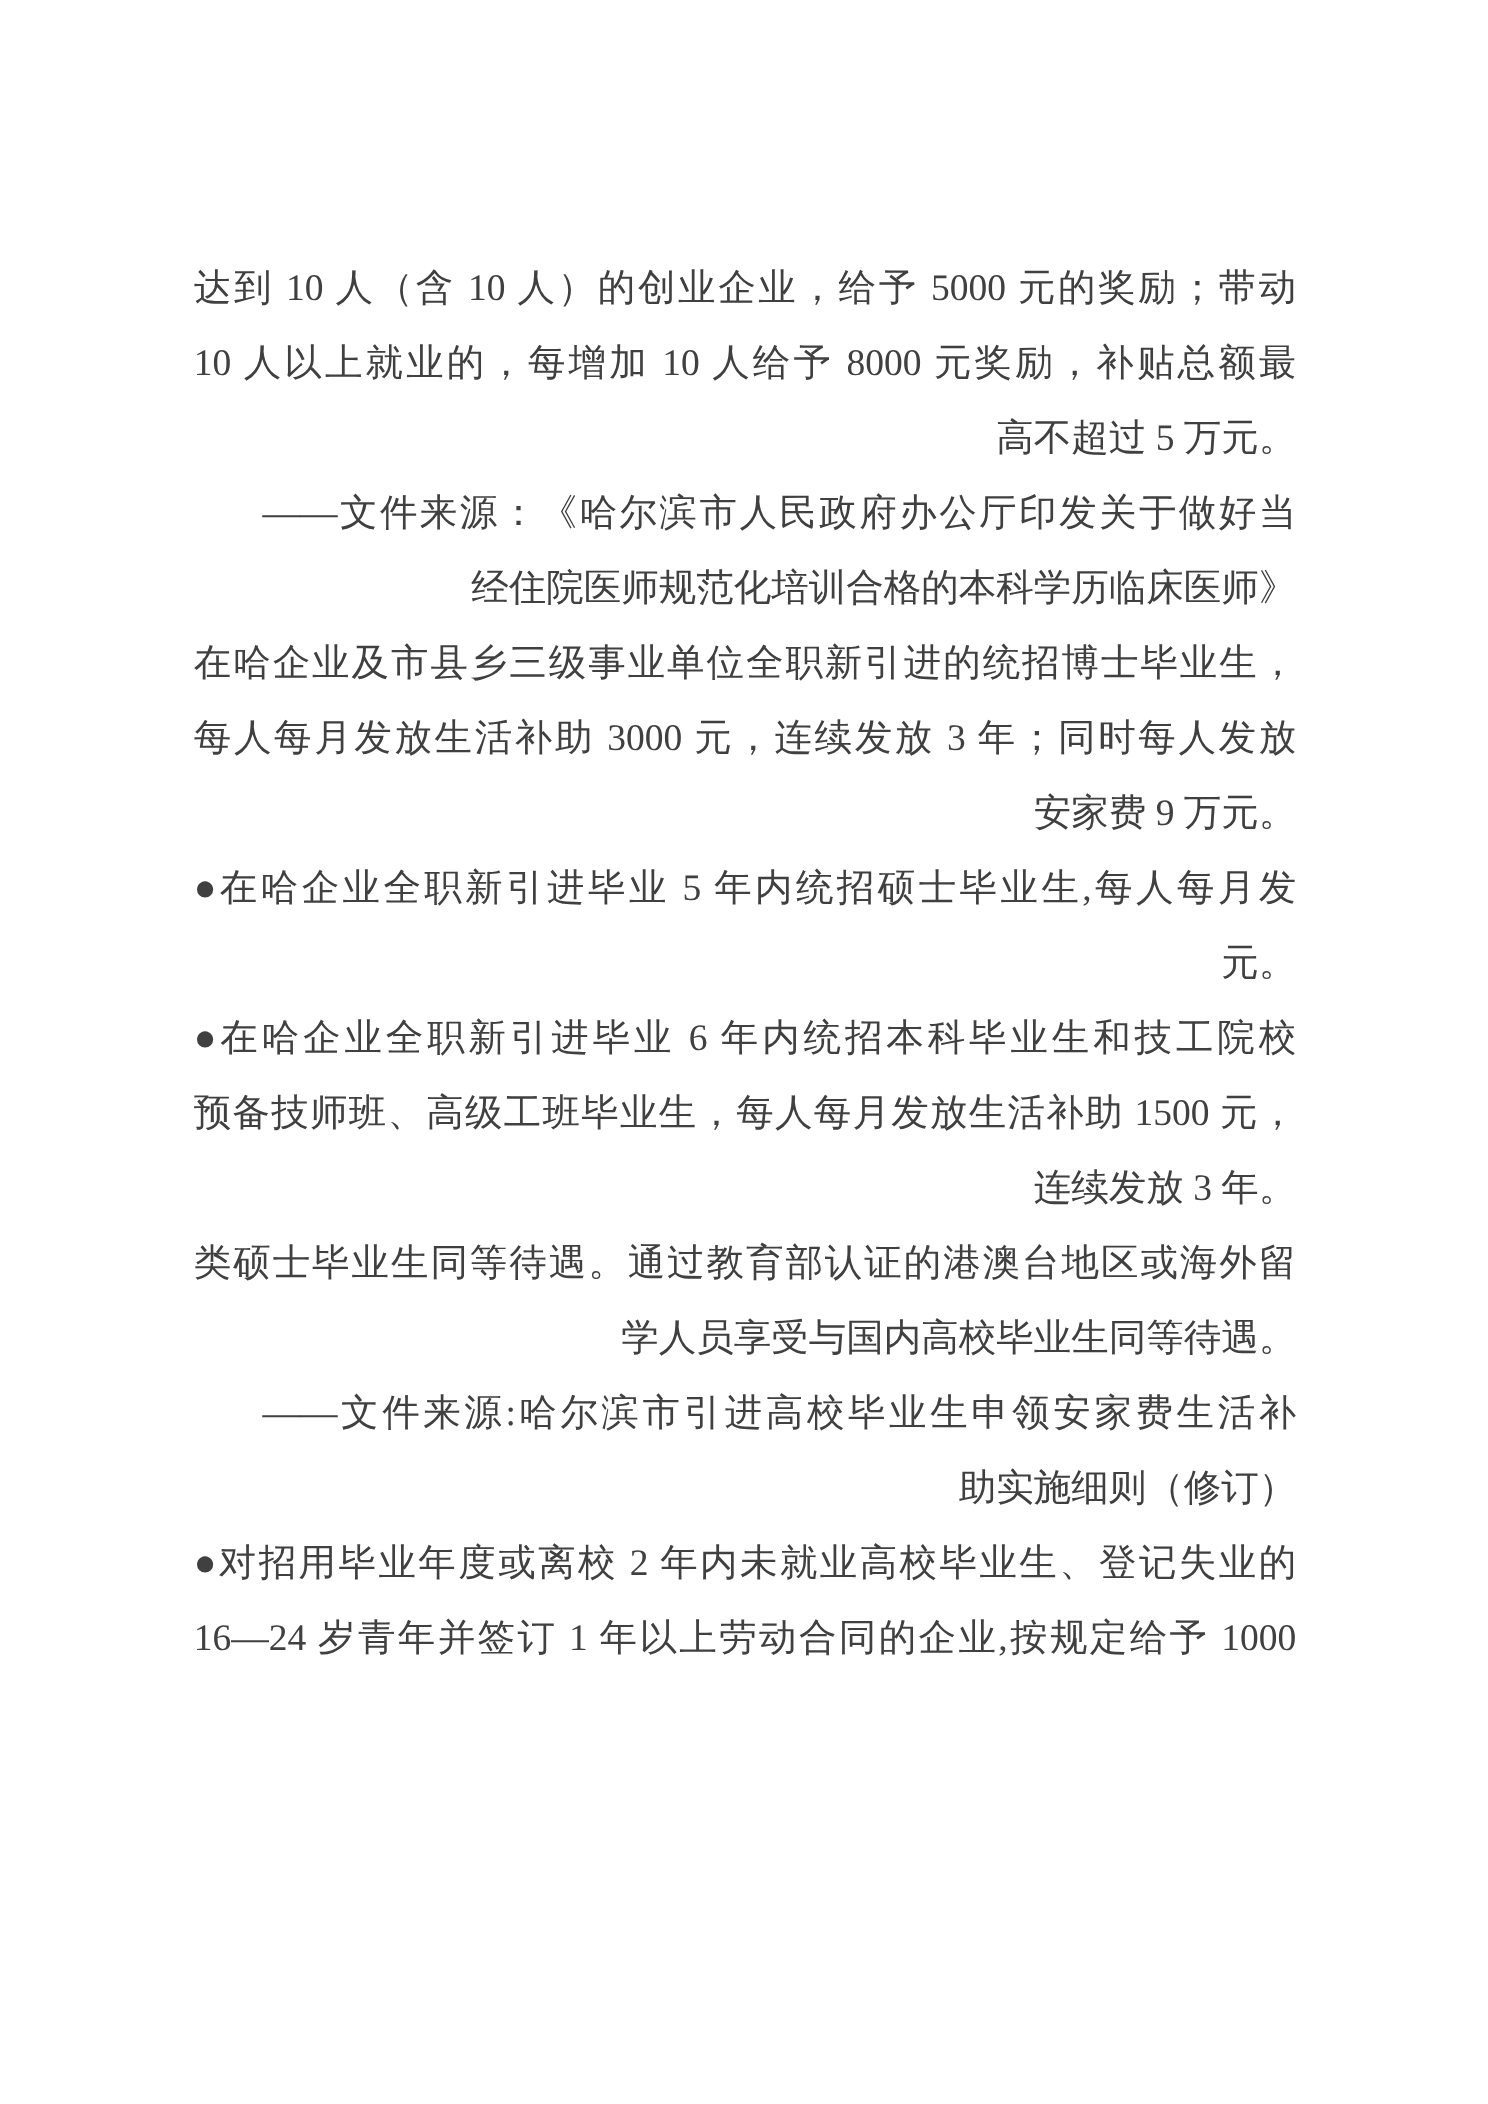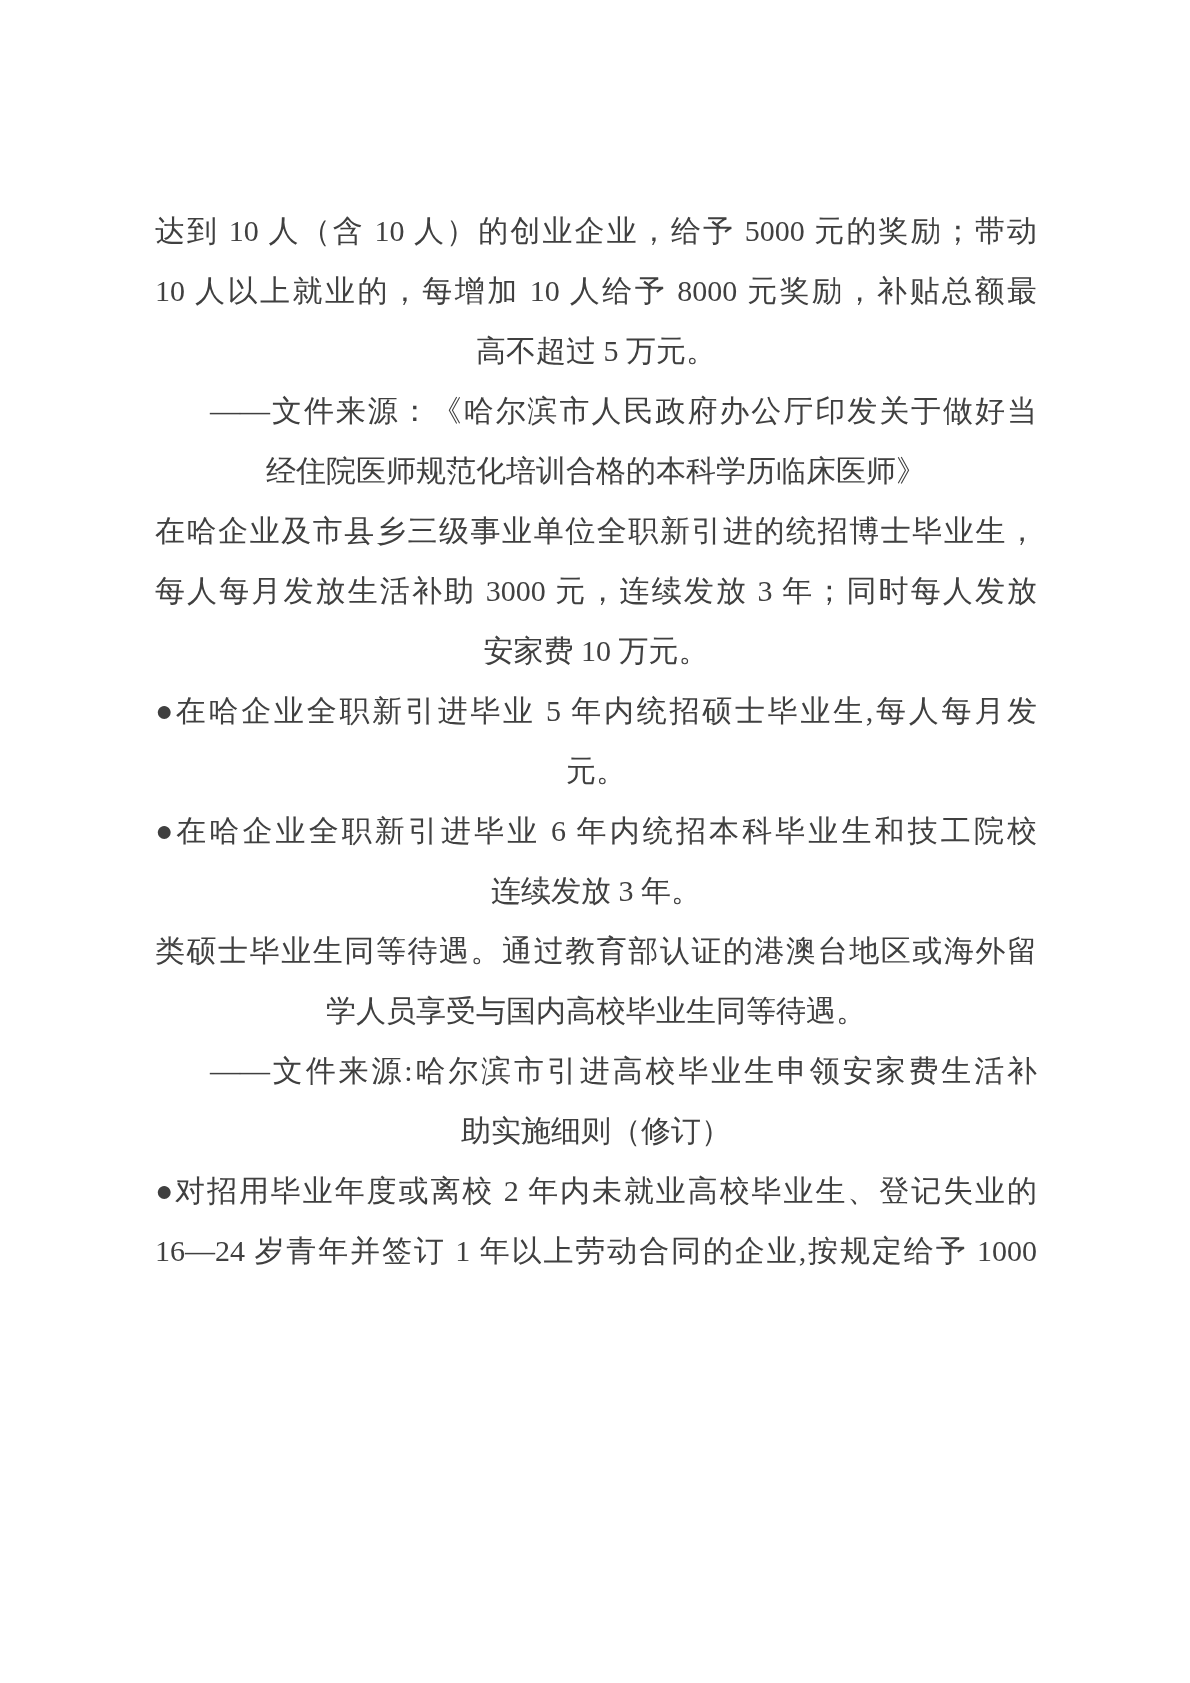--- a/index.html
+++ b/index.html
@@ -20,21 +20,21 @@
     left: 155px;
     top: 201px;
     width: 882px;
   }
   .line {
     height: 60px;
     line-height: 60px;
     font-size: 30px;
     color: #404040;
     overflow: hidden;
-    text-align: center;
+    text-align: right;
     font-weight: 400;
   }
   .line.just {
     text-align: justify;
     text-align-last: justify;
     text-justify: inter-character;
   }
   .line.indent {
     padding-left: 55px;
   }
@@ -44,24 +44,25 @@
 
 <div class="page">
   <div class="text-block">
       <div class="line just">达到 10 人（含 10 人）的创业企业，给予 5000 元的奖励；带动</div>
       <div class="line just">10 人以上就业的，每增加 10 人给予 8000 元奖励，补贴总额最</div>
       <div class="line">高不超过 5 万元。</div>
       <div class="line just indent">——文件来源：《哈尔滨市人民政府办公厅印发关于做好当</div>
       <div class="line">经住院医师规范化培训合格的本科学历临床医师》</div>
       <div class="line just">在哈企业及市县乡三级事业单位全职新引进的统招博士毕业生，</div>
       <div class="line just">每人每月发放生活补助 3000 元，连续发放 3 年；同时每人发放</div>
-      <div class="line">安家费 10 万元。</div>
+      <div class="line">安家费 9 万元。</div>
       <div class="line just">●在哈企业全职新引进毕业 5 年内统招硕士毕业生,每人每月发</div>
       <div class="line">元。</div>
       <div class="line just">●在哈企业全职新引进毕业 6 年内统招本科毕业生和技工院校</div>
+      <div class="line just">预备技师班、高级工班毕业生，每人每月发放生活补助 1500 元，</div>
       <div class="line">连续发放 3 年。</div>
       <div class="line just">类硕士毕业生同等待遇。通过教育部认证的港澳台地区或海外留</div>
       <div class="line">学人员享受与国内高校毕业生同等待遇。</div>
       <div class="line just indent">——文件来源:哈尔滨市引进高校毕业生申领安家费生活补</div>
       <div class="line">助实施细则（修订）</div>
       <div class="line just">●对招用毕业年度或离校 2 年内未就业高校毕业生、登记失业的</div>
       <div class="line just">16—24 岁青年并签订 1 年以上劳动合同的企业,按规定给予 1000</div>
     </div>
 </div>
 

